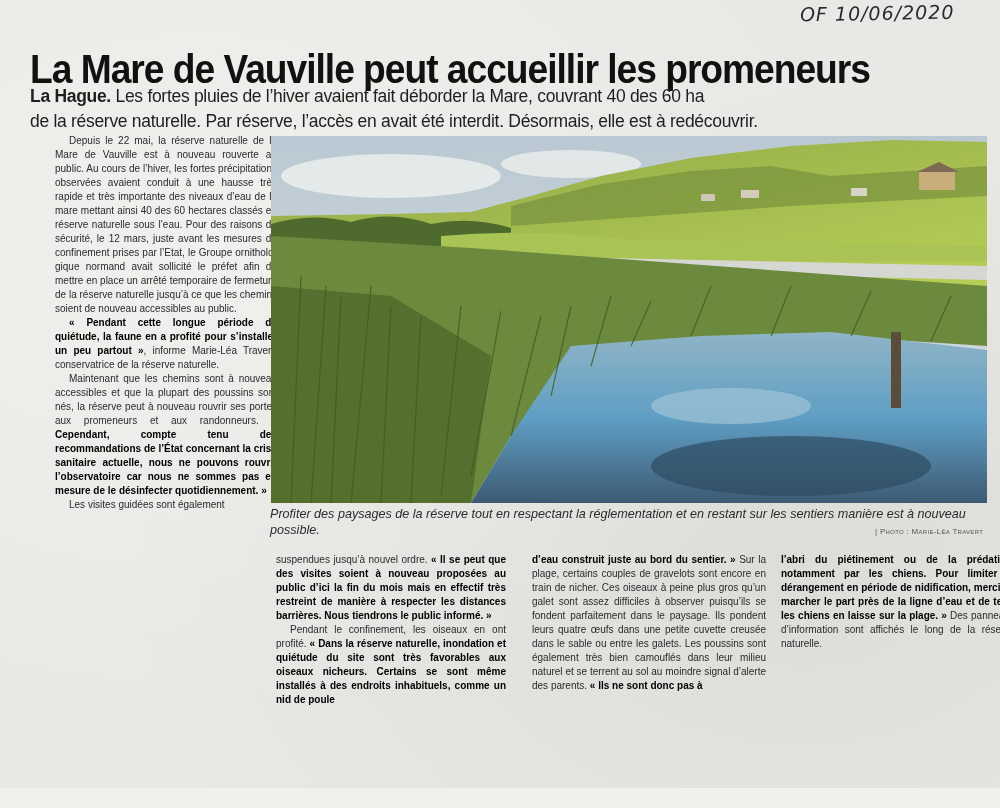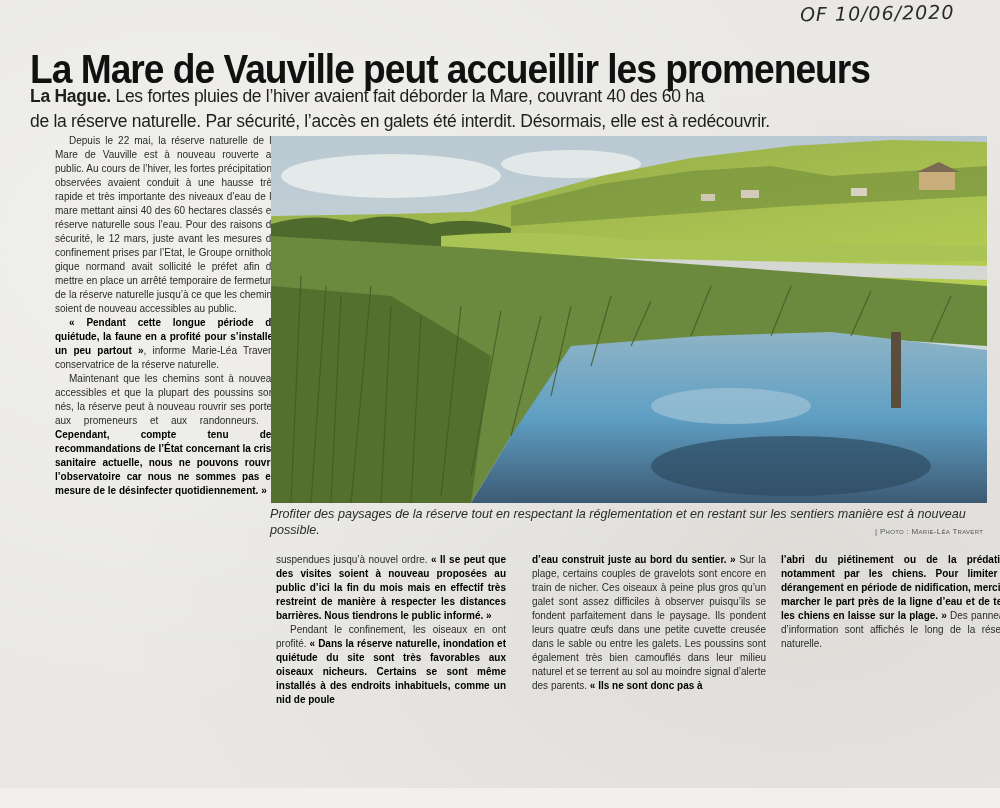--- a/index.html
+++ b/index.html
@@ -59,27 +59,28 @@
 </style>
 </head>
 <body>
 
 <div class="handnote">OF 10/06/2020</div>
 
 <h1 class="headline">La Mare de Vauville peut accueillir les promeneurs</h1>
 
 <div class="standfirst">
   <b>La Hague.</b><span> Les fortes pluies de l’hiver avaient fait déborder la Mare, couvrant 40 des 60 ha</span><br>
-  <span>de la réserve naturelle. Par sécurité, l’accès en galets été interdit. Désormais, elle est à redécouvrir.</span>
+  <span>de la réserve naturelle. Par réserve, l’accès en avait été interdit. Désormais, elle est à redécouvrir.</span>
 </div>
 
 <div class="col col1">
   <p class="ind">Depuis le 22 mai, la réserve naturelle de la Mare de Vauville est à nouveau rouverte au public. Au cours de l’hiver, les fortes précipitations obser­vées avaient conduit à une hausse très rapide et très importante des niveaux d’eau de la mare mettant ain­si 40 des 60 hectares classés en réserve naturelle sous l’eau. Pour des raisons de sécurité, le 12 mars, juste avant les mesures de confinement prises par l’Etat, le Groupe ornitholo­gique normand avait sollicité le préfet afin de mettre en place un arrêté tem­poraire de fermeture de la réserve naturelle jusqu’à ce que les chemins soient de nouveau accessibles au public.</p>
   <p class="ind"><b>« Pendant cette longue période de quiétude, la faune en a profité pour s’installer un peu partout »</b><span>, informe Marie-Léa Travert, conservatrice de la réserve naturelle.</span></p>
   <p class="ind"><span>Maintenant que les chemins sont à nouveau accessibles et que la plu­part des poussins sont nés, la réserve peut à nouveau rouvrir ses portes aux promeneurs et aux randonneurs. </span><b>« Cependant, compte tenu des recommandations de l’État concer­nant la crise sanitaire actuelle, nous ne pouvons rouvrir l’observatoire car nous ne sommes pas en mesure de le désinfecter quotidienne­ment. »</b></p>
+  <p class="ind">Les visites guidées sont également</p>
 </div>
 
 <div class="photo">
   <svg width="716" height="367" viewBox="0 0 716 367">
     <defs>
       <linearGradient id="sky" x1="0" y1="0" x2="0" y2="1">
         <stop offset="0" stop-color="#b9c8d2"></stop>
         <stop offset="1" stop-color="#dde3e2"></stop>
       </linearGradient>
       <linearGradient id="hill" x1="0" y1="0" x2="1" y2="1">

